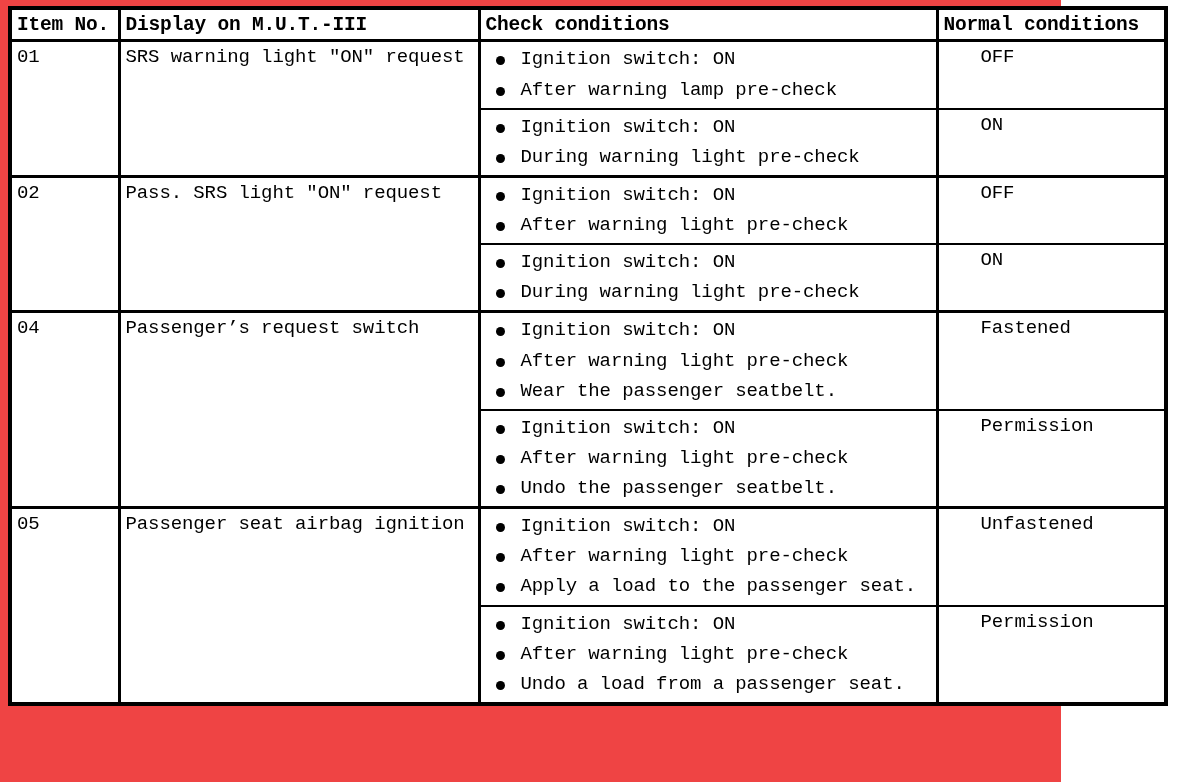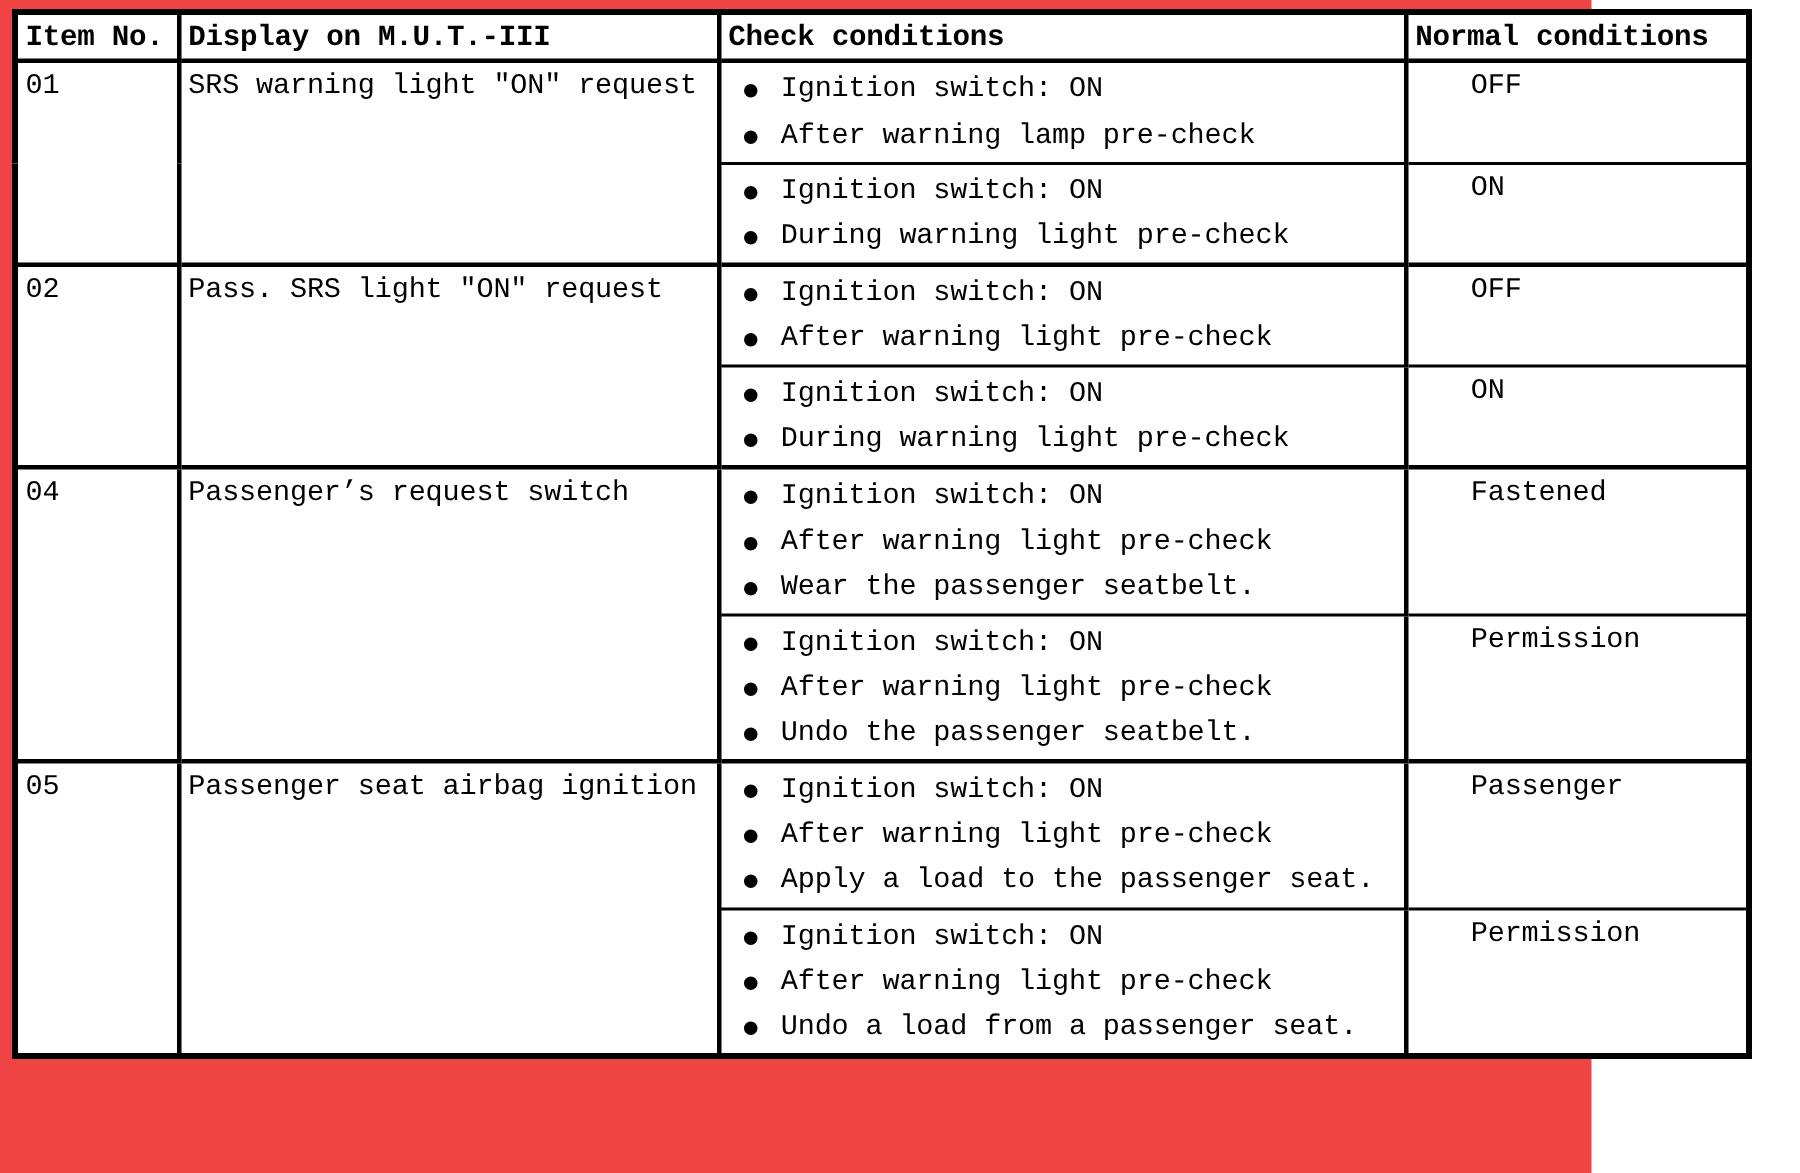--- a/index.html
+++ b/index.html
@@ -238,21 +238,21 @@
             <span class="display-text">Passenger seat airbag ignition</span>
           </td>
           <td class="check group-top">
             <ul class="cond-list">
               <li><span class="bullet"></span><span>Ignition switch: ON</span></li>
               <li><span class="bullet"></span><span>After warning light pre-check</span></li>
               <li><span class="bullet"></span><span>Apply a load to the passenger seat.</span></li>
             </ul>
           </td>
           <td class="normal last group-top">
-            <span class="normal-value">Passenger</span>
+            <span class="normal-value">Unfastened</span>
           </td>
         </tr>
         <tr>
           <td class="check sub-top">
             <ul class="cond-list">
               <li><span class="bullet"></span><span>Ignition switch: ON</span></li>
               <li><span class="bullet"></span><span>After warning light pre-check</span></li>
               <li><span class="bullet"></span><span>Undo a load from a passenger seat.</span></li>
             </ul>
           </td>

